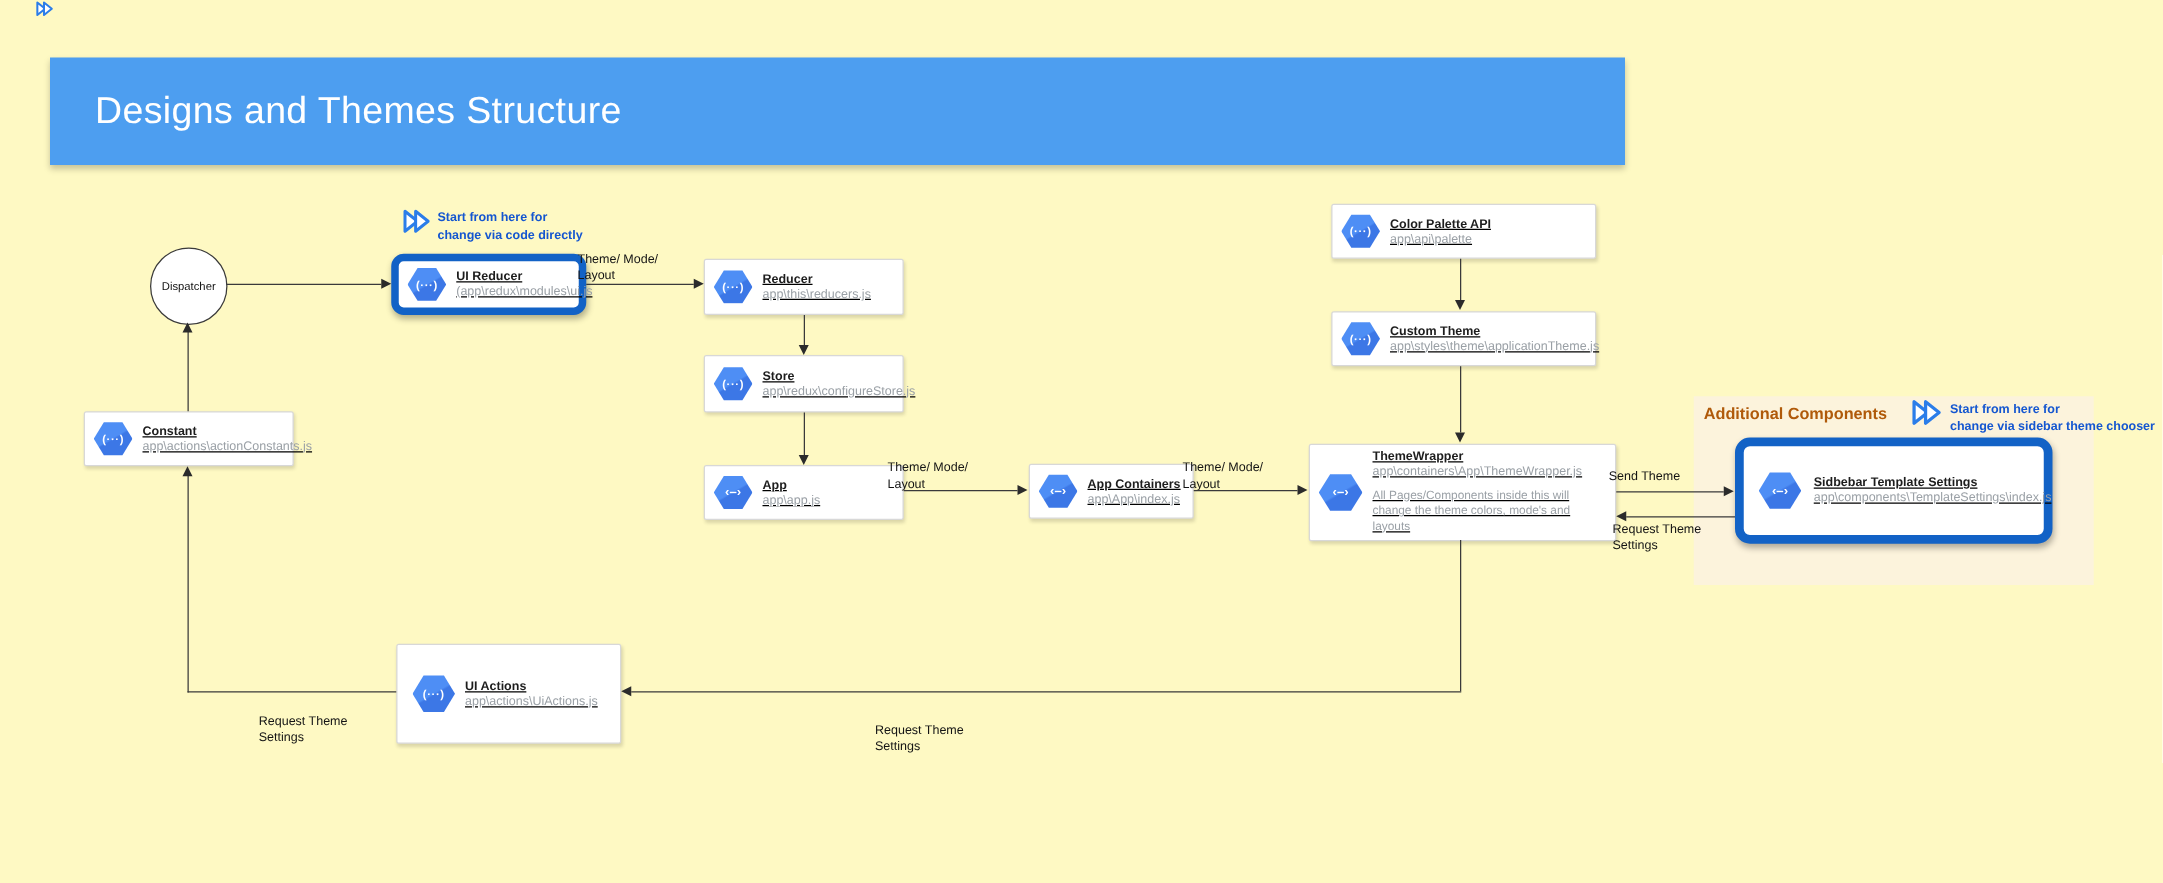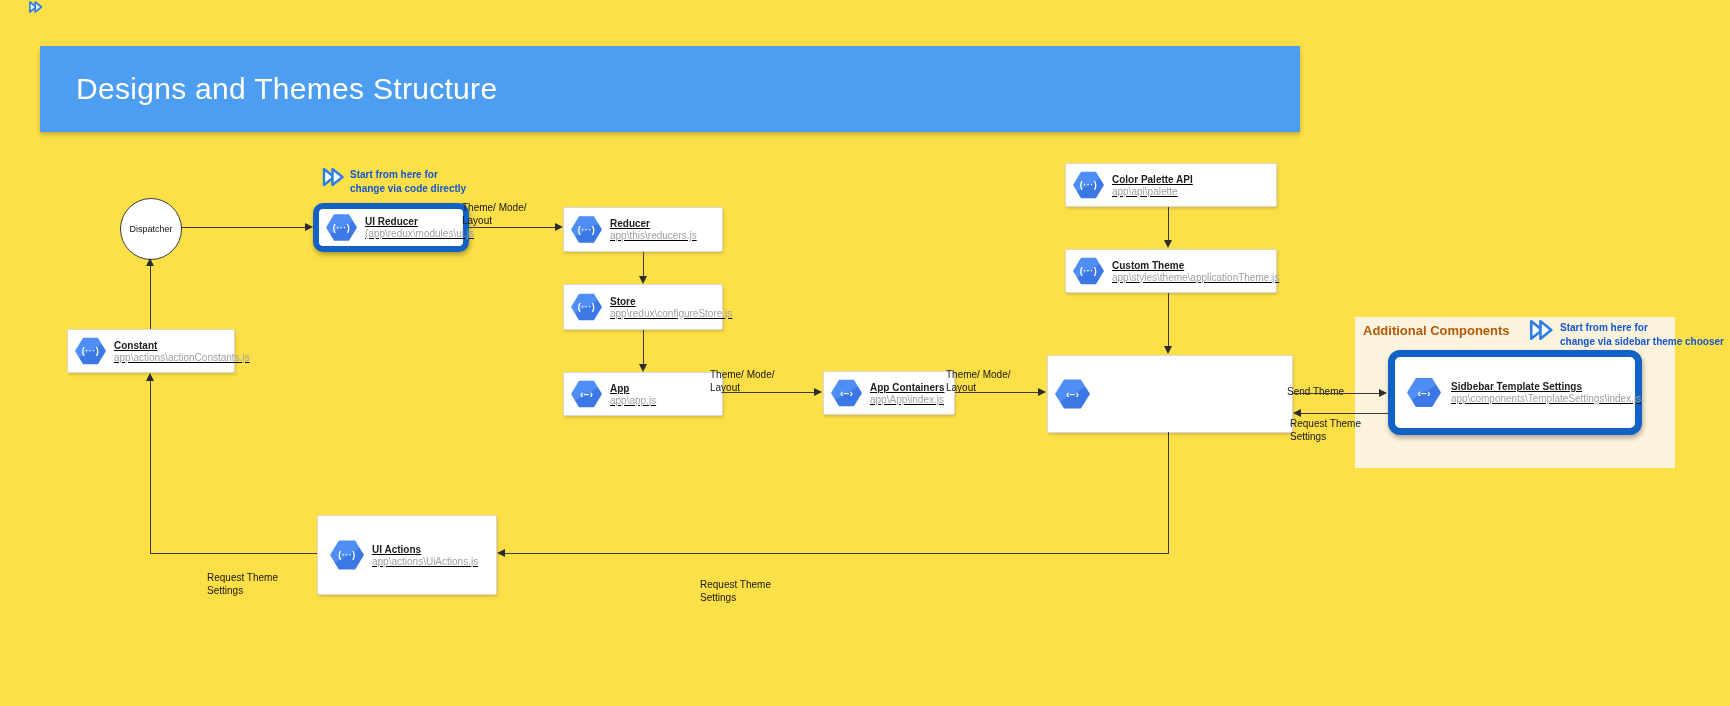--- a/index.html
+++ b/index.html
@@ -1,17 +1,17 @@
 <!DOCTYPE html>
 <html><head>
 <meta charset="utf-8">
 <style>
   html,body { margin:0; padding:0; background:#fff; }
   .canvas {
-    position:relative; width:1730px; height:706px; background:#fde047;
+    position:relative; width:1730px; height:706px; background:#fef9c3;
     font-family:"Liberation Sans", sans-serif; overflow:hidden;
   }
   
   .banner {
     position:absolute; left:40px; top:46px; width:1260px; height:86px;
     background:#4D9EF0; display:flex; align-items:center; padding-left:36px;
     box-sizing:border-box; box-shadow:0 3px 5px rgba(0,0,0,.22);
   }
   .banner h1 { margin:0; color:#fff; font-size:30px; font-weight:500; letter-spacing:.3px; }
 
@@ -143,20 +143,25 @@
     <div class="ntext">
       <div class="t">App Containers</div>
       <div class="p">app\App\index.js</div>
     </div>
   </div>
 
   <div class="node" style="left:1047px; top:355px; width:246px; height:78px;">
     <span class="hex arrow" style="width:35px; height:31px;">
         <i style="font-style:normal">‹–›</i>
       </span>
+    <div class="ntext">
+      <div class="t">ThemeWrapper</div>
+      <div class="p">app\containers\App\ThemeWrapper.js</div>
+      <div class="desc">All Pages/Components inside this will change the theme colors, mode's and layouts</div>
+    </div>
   </div>
 
   <div class="node" style="left:1065px; top:163px; width:212px; height:44px;">
     <span class="hex">
         <i style="font-style:normal">(···)</i>
       </span>
     <div class="ntext">
       <div class="t">Color Palette API</div>
       <div class="p">app\api\palette</div>
     </div>
@@ -201,21 +206,21 @@
       <div class="p">app\actions\UiActions.js</div>
     </div>
   </div>
 
   <div class="elabel" style="left:462px; top:201px;">Theme/ Mode/
 Layout</div>
   <div class="elabel" style="left:710px; top:368px;">Theme/ Mode/
 Layout</div>
   <div class="elabel" style="left:946px; top:368px;">Theme/ Mode/
 Layout</div>
-  <div class="elabel" style="left:1287px; top:385px;">Send Theme</div>
+  <div class="elabel" style="left:1287px; top:375px;">Send Theme</div>
   <div class="elabel" style="left:1290px; top:417px;">Request Theme
 Settings</div>
   <div class="elabel" style="left:700px; top:578px;">Request Theme
 Settings</div>
   <div class="elabel" style="left:207px; top:571px;">Request Theme
 Settings</div>
 
   <div>
 
     <div class="ln" style="left:181px; top:227px; width:124px; height:1px;"></div>

